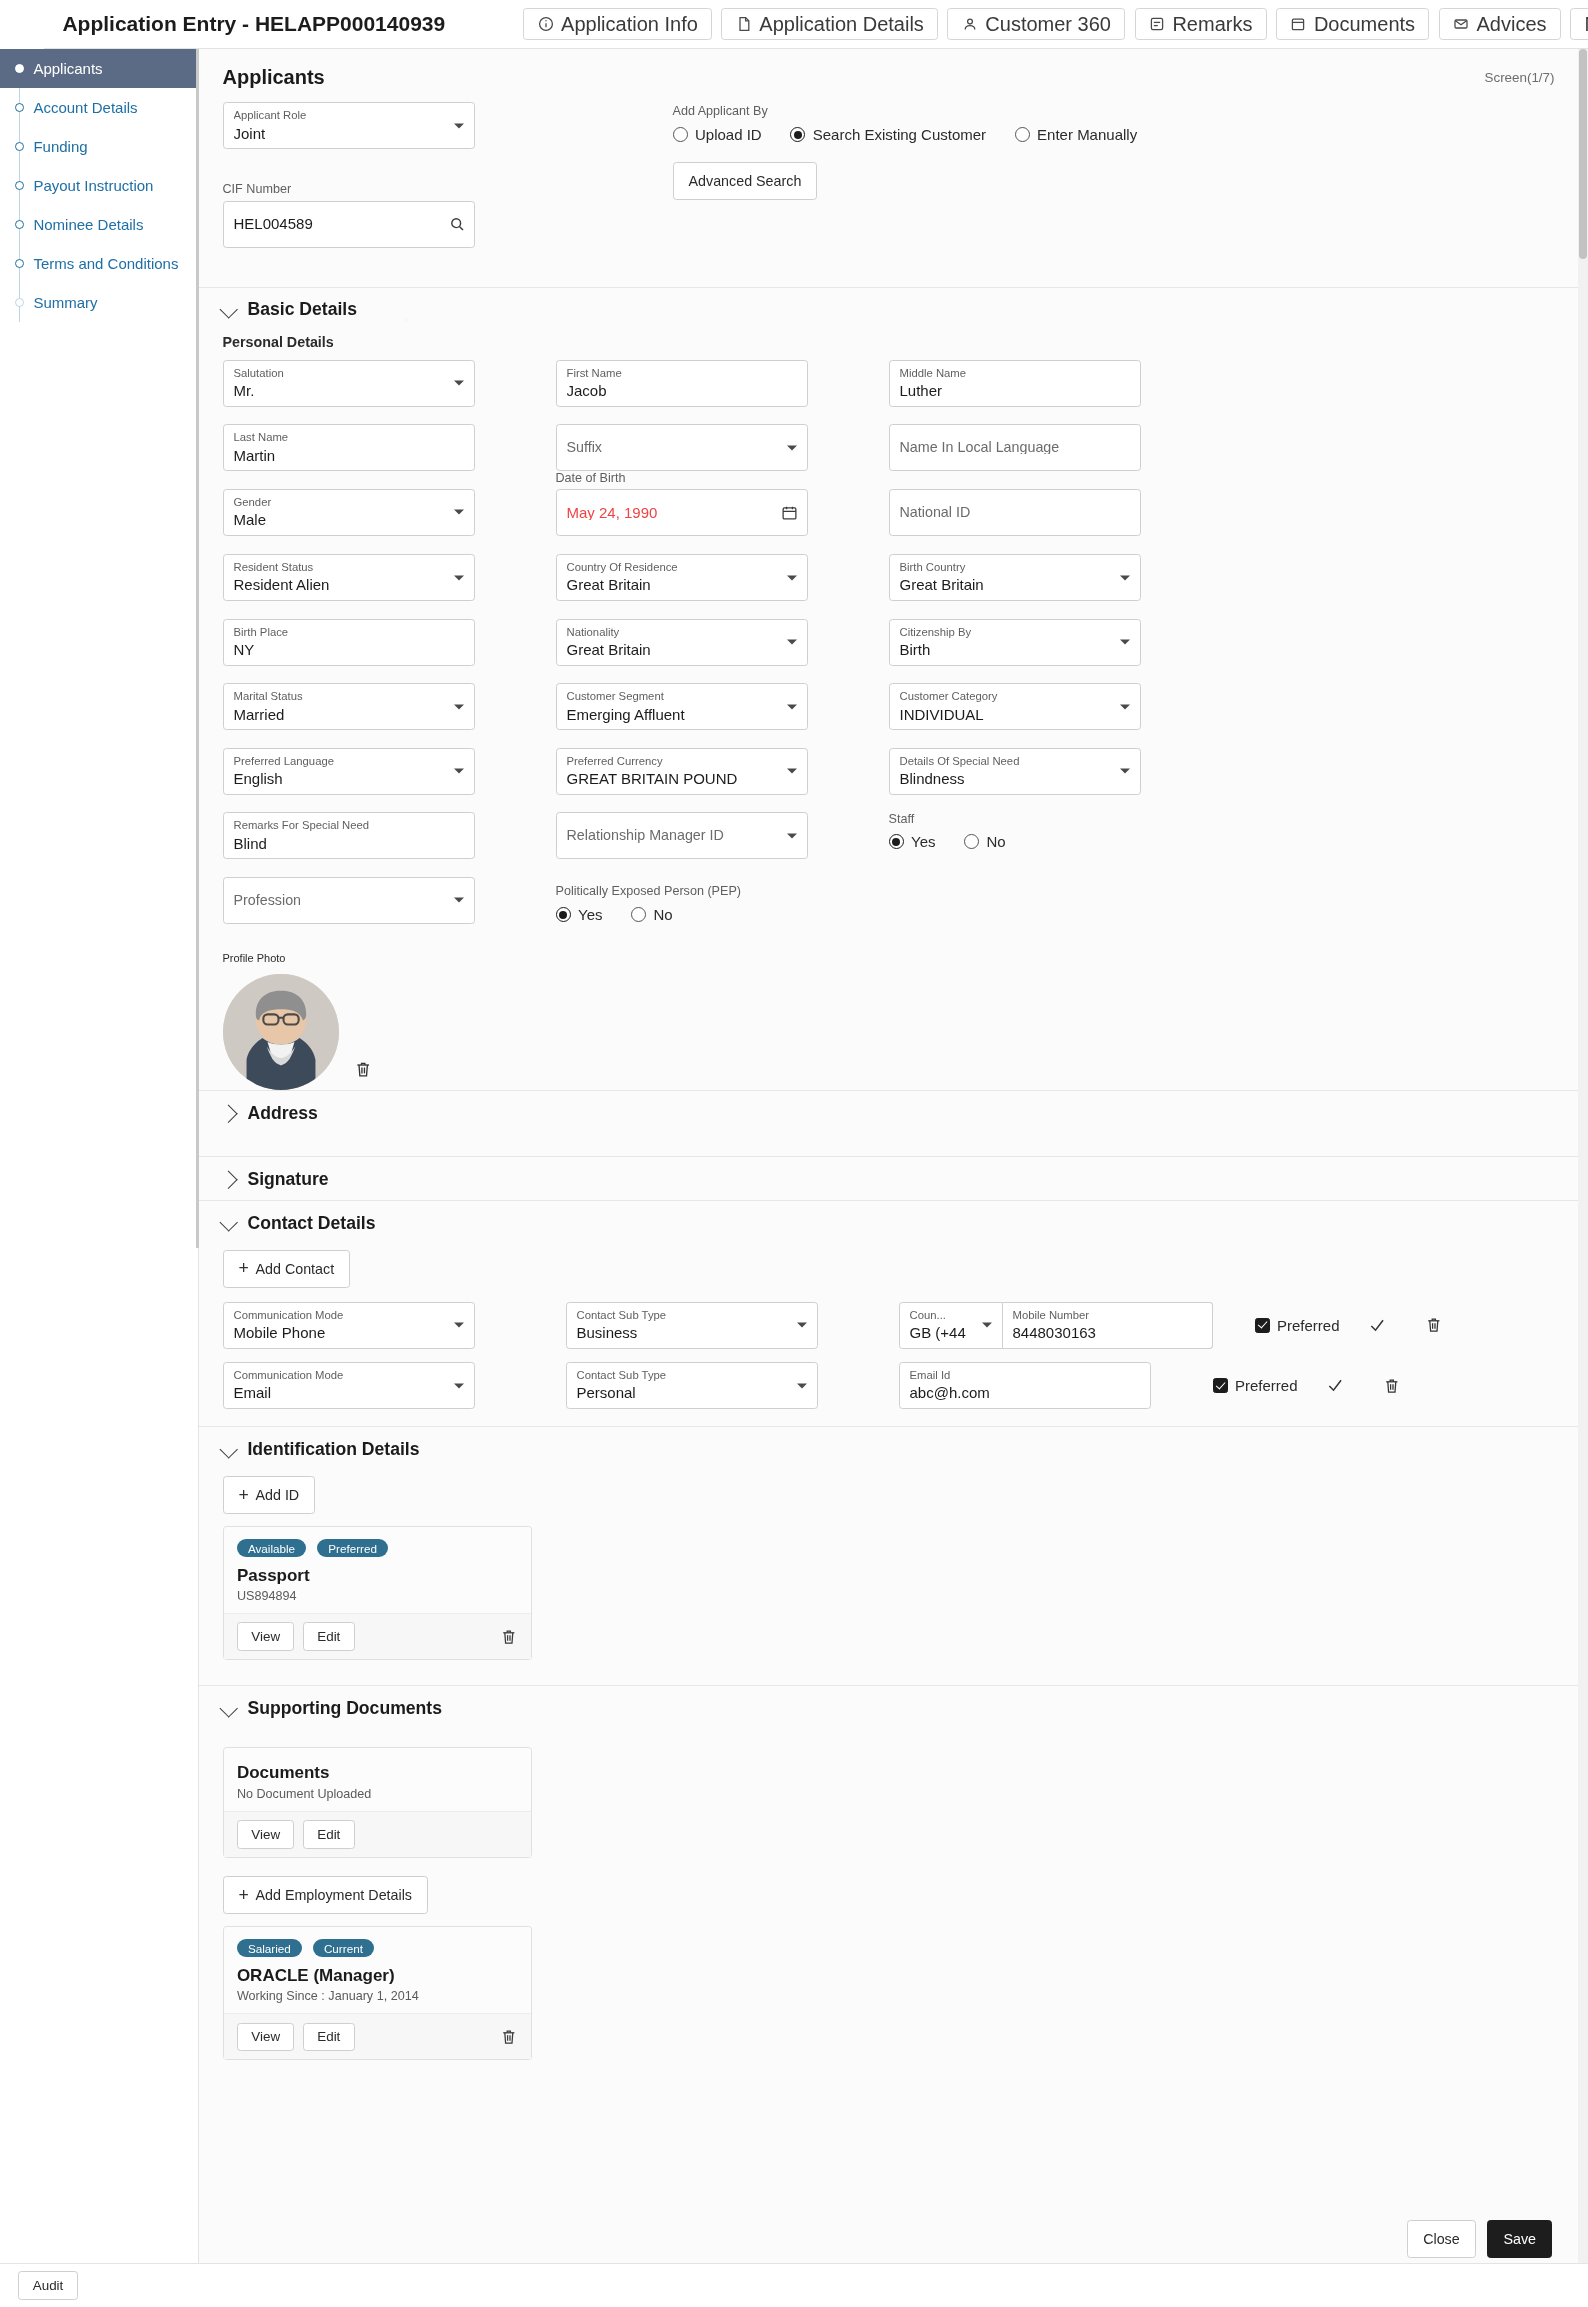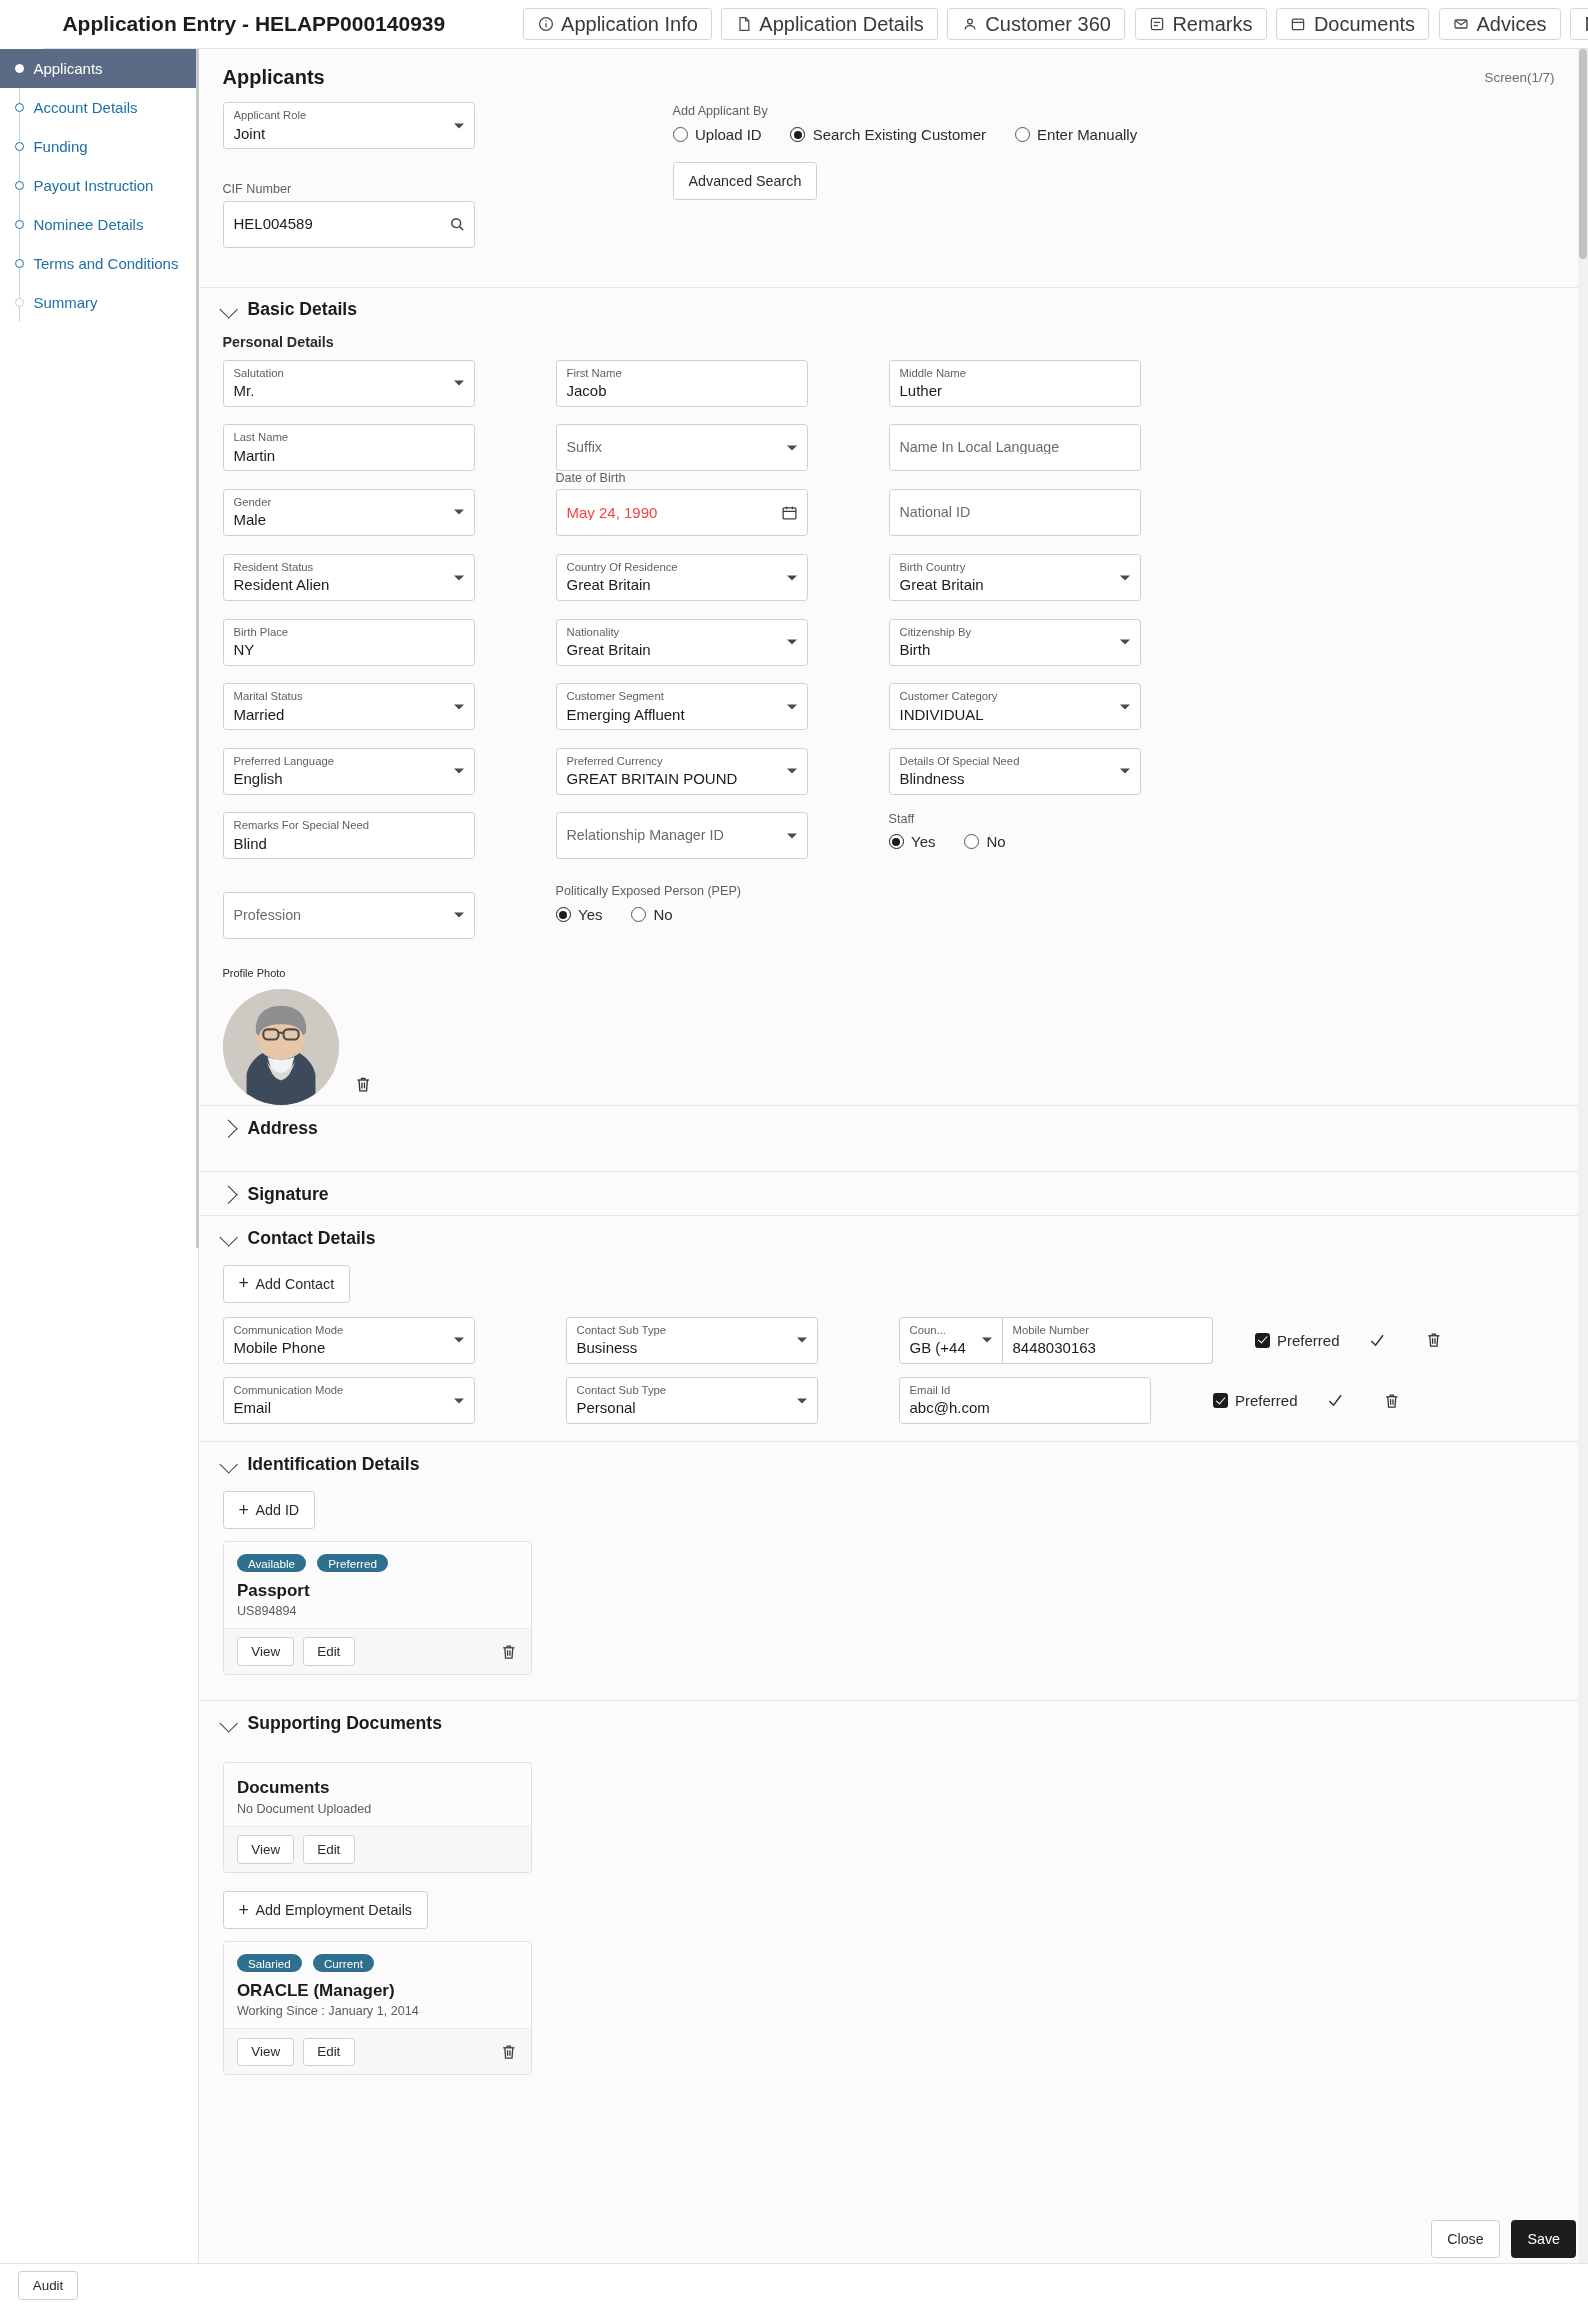--- a/index.html
+++ b/index.html
@@ -309,21 +309,21 @@
     padding: 2.5px 11px;
     margin-right: 6.7px;
   }
   .card-title { font-size: 17px; font-weight: bold; color: #1b1b1b; margin: 8.4px 0 3.4px 0; }
   .card-sub { font-size: 12.6px; color: #5b5b5b; }
   .trash { margin-left: auto; cursor: pointer; color: #3a3a3a; display: flex; }
 
   
   .footer-actions {
     position: absolute;
-    right: 12px;
+    right: 36px;
     bottom: 49px;
     display: flex;
     gap: 11.7px;
     z-index: 5;
   }
   .btn-dark {
     background: #1d1d1d;
     color: #fff;
     border-color: #1d1d1d;
   }
@@ -679,21 +679,21 @@
               <span class="rad on"></span>
               <span>Yes</span>
             </label>
             <label class="radio">
               <span class="rad"></span>
               <span>No</span>
             </label>
           </div>
         </div>
 
-        <div class="fld empty col-a" style="margin-top:15px;">
+        <div class="fld empty col-a" style="">
           <span class="lbl">Profession</span>
           <span class="caret"></span>
         </div>
         <div class="col-b" style="margin-top:6.7px;">
           <span class="outside-label">Politically Exposed Person (PEP)</span>
           <div class="radio-row" style="margin-top:8.4px;">
             <label class="radio">
               <span class="rad on"></span>
               <span>Yes</span>
             </label>

